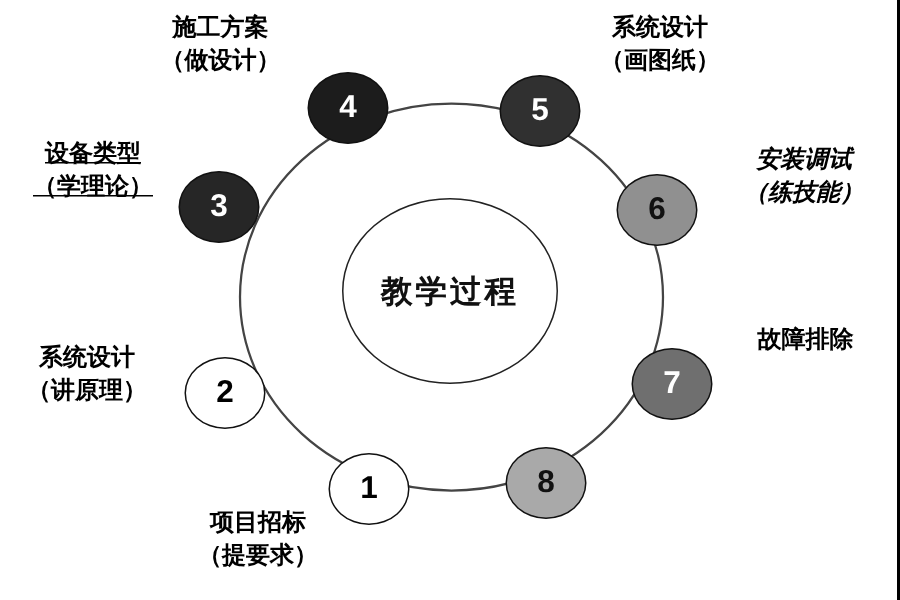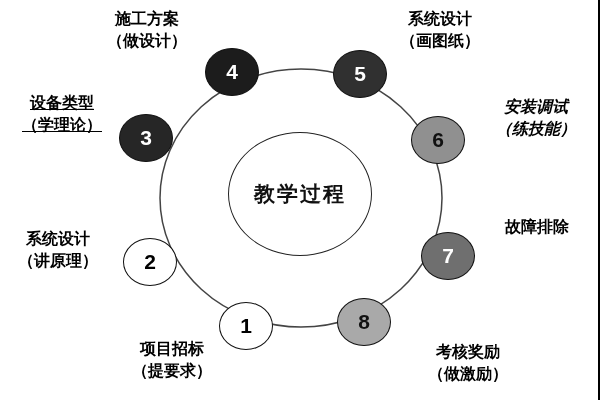--- a/index.html
+++ b/index.html
@@ -134,20 +134,16 @@
     <div>系统设计</div>
     <div>（画图纸）</div>
   </div>
   <div class="node-label" style="left:478px; top:96px;font-style:italic;">
     <div>安装调试</div>
     <div>（练技能）</div>
   </div>
   <div class="node-label" style="left:479px; top:216px;">
     <div>故障排除</div>
   </div>
-  <div class="node-label" style="left:410px; top:341px;">
-    <div>考核奖励</div>
-    <div>（做激励）</div>
-  </div>
 
   <div class="edge-line"></div>
 
 </div>
 
 </body></html>

